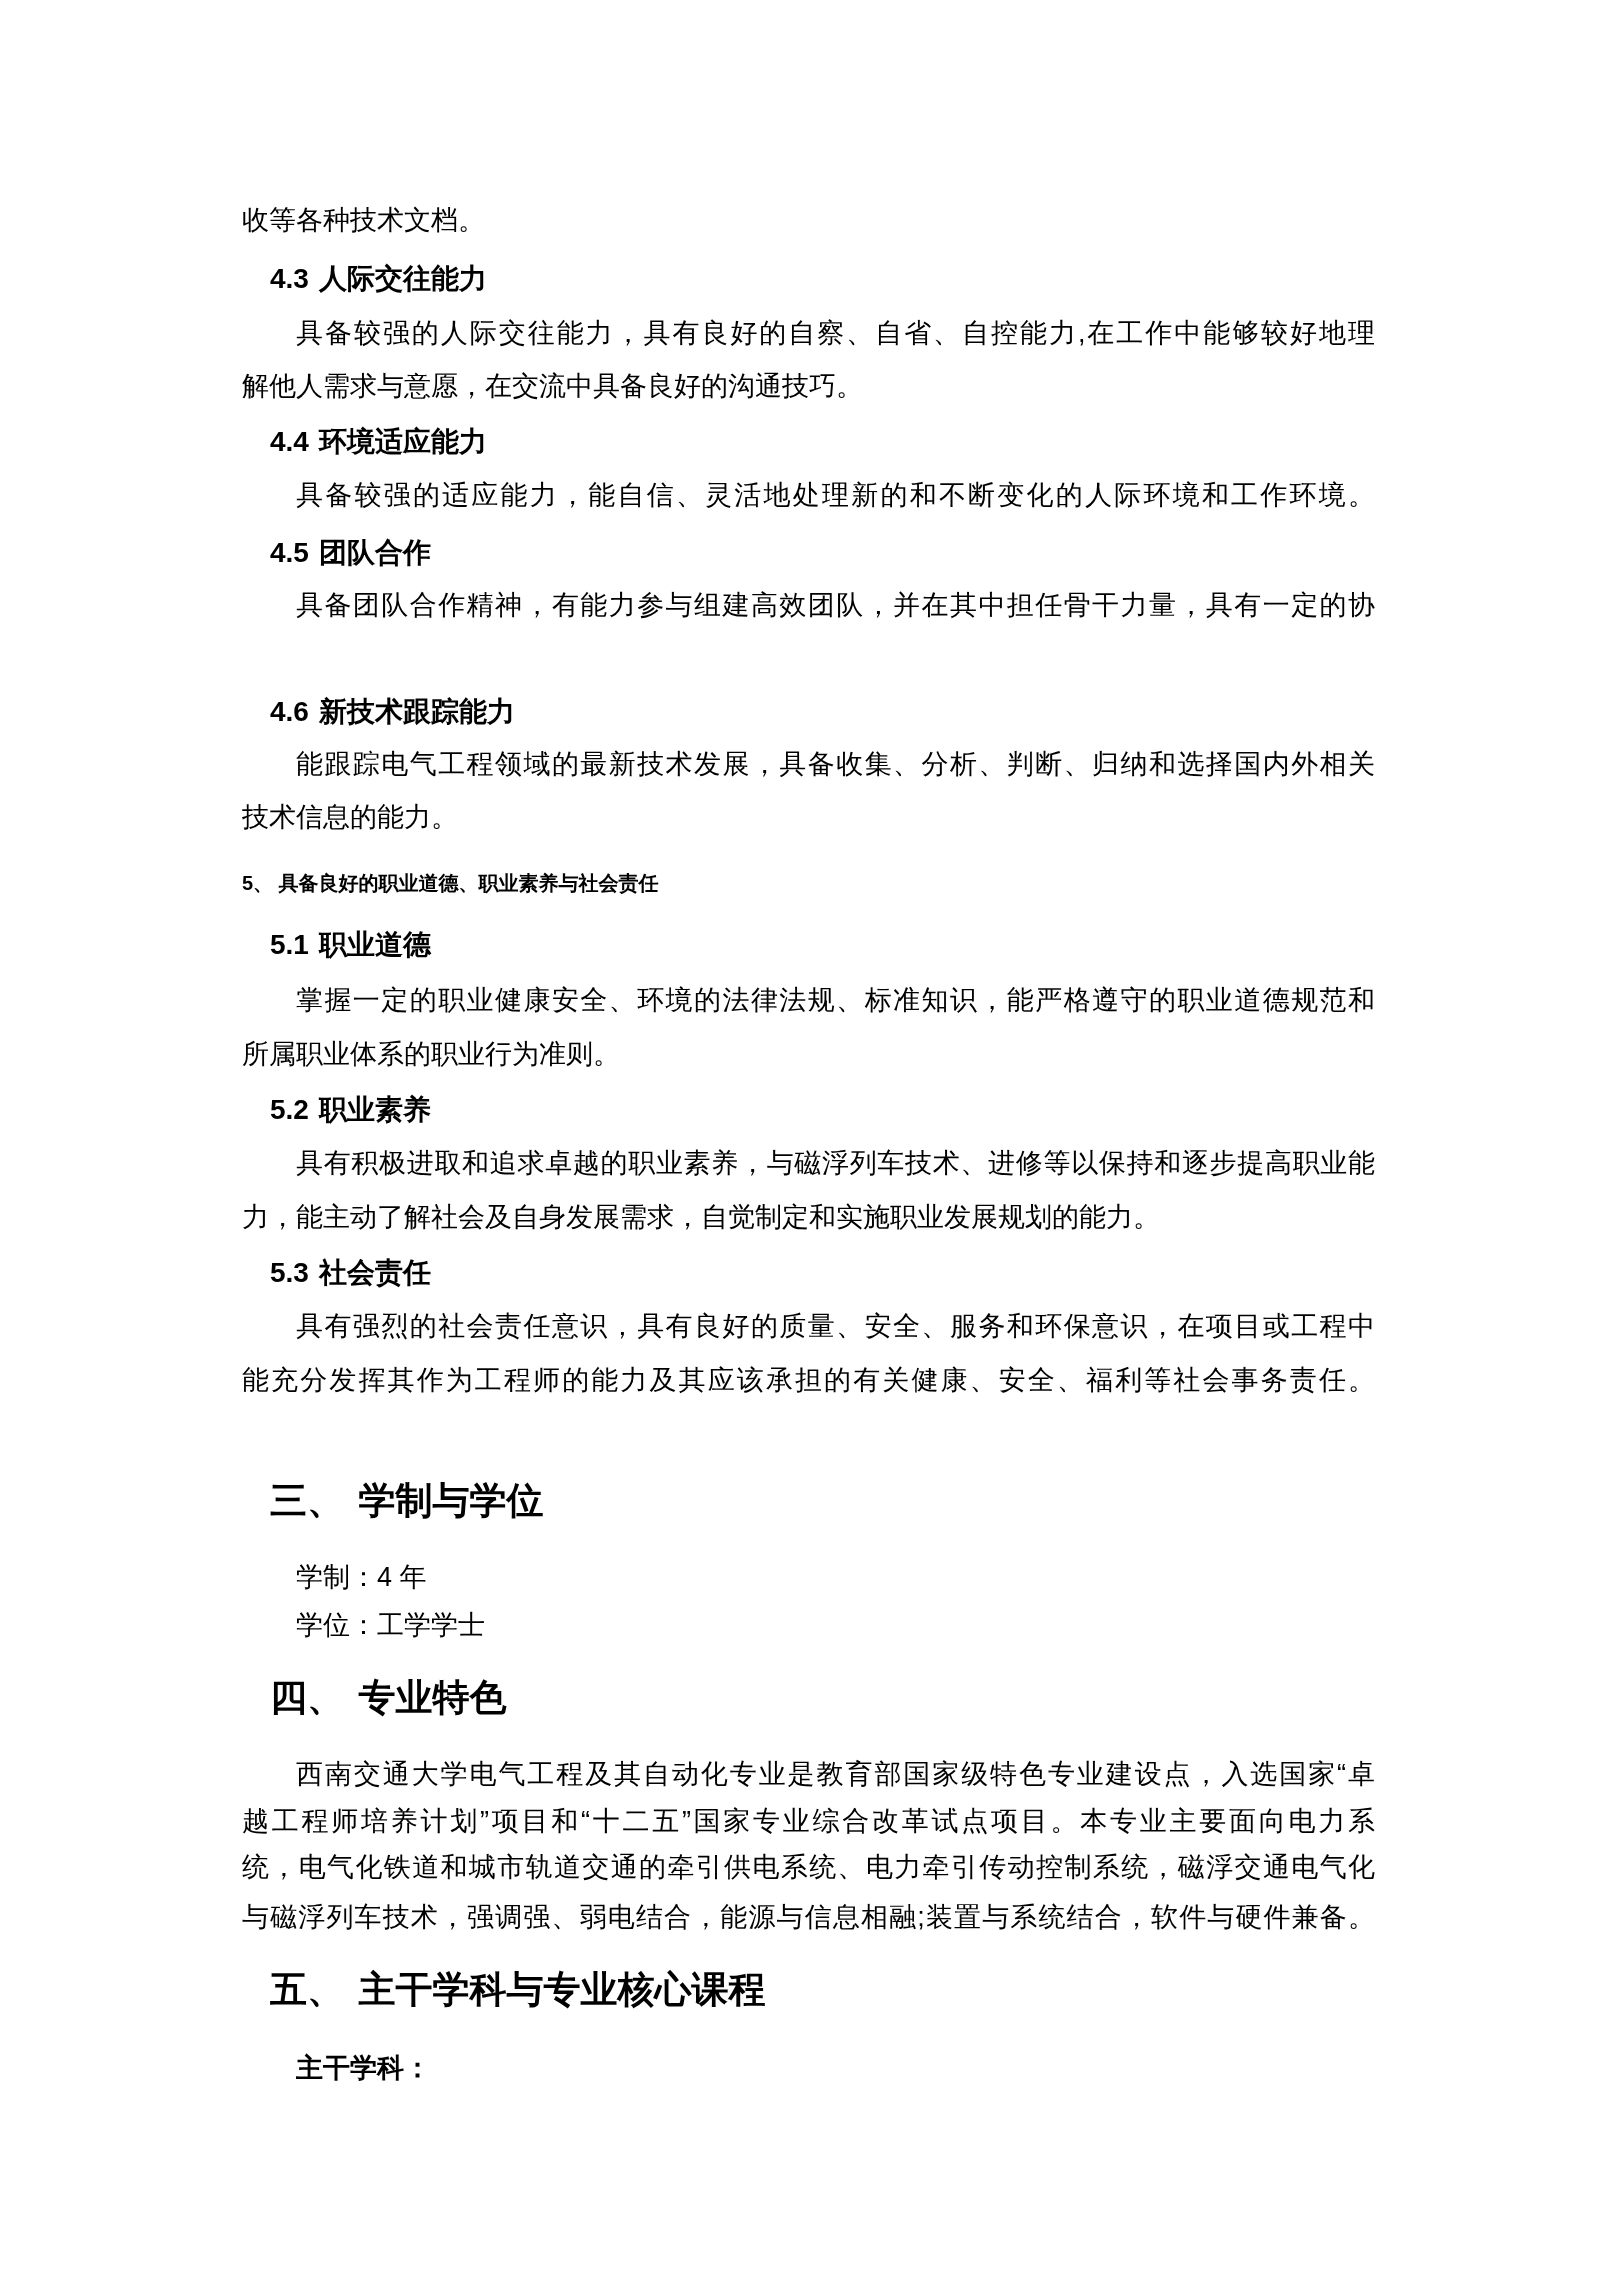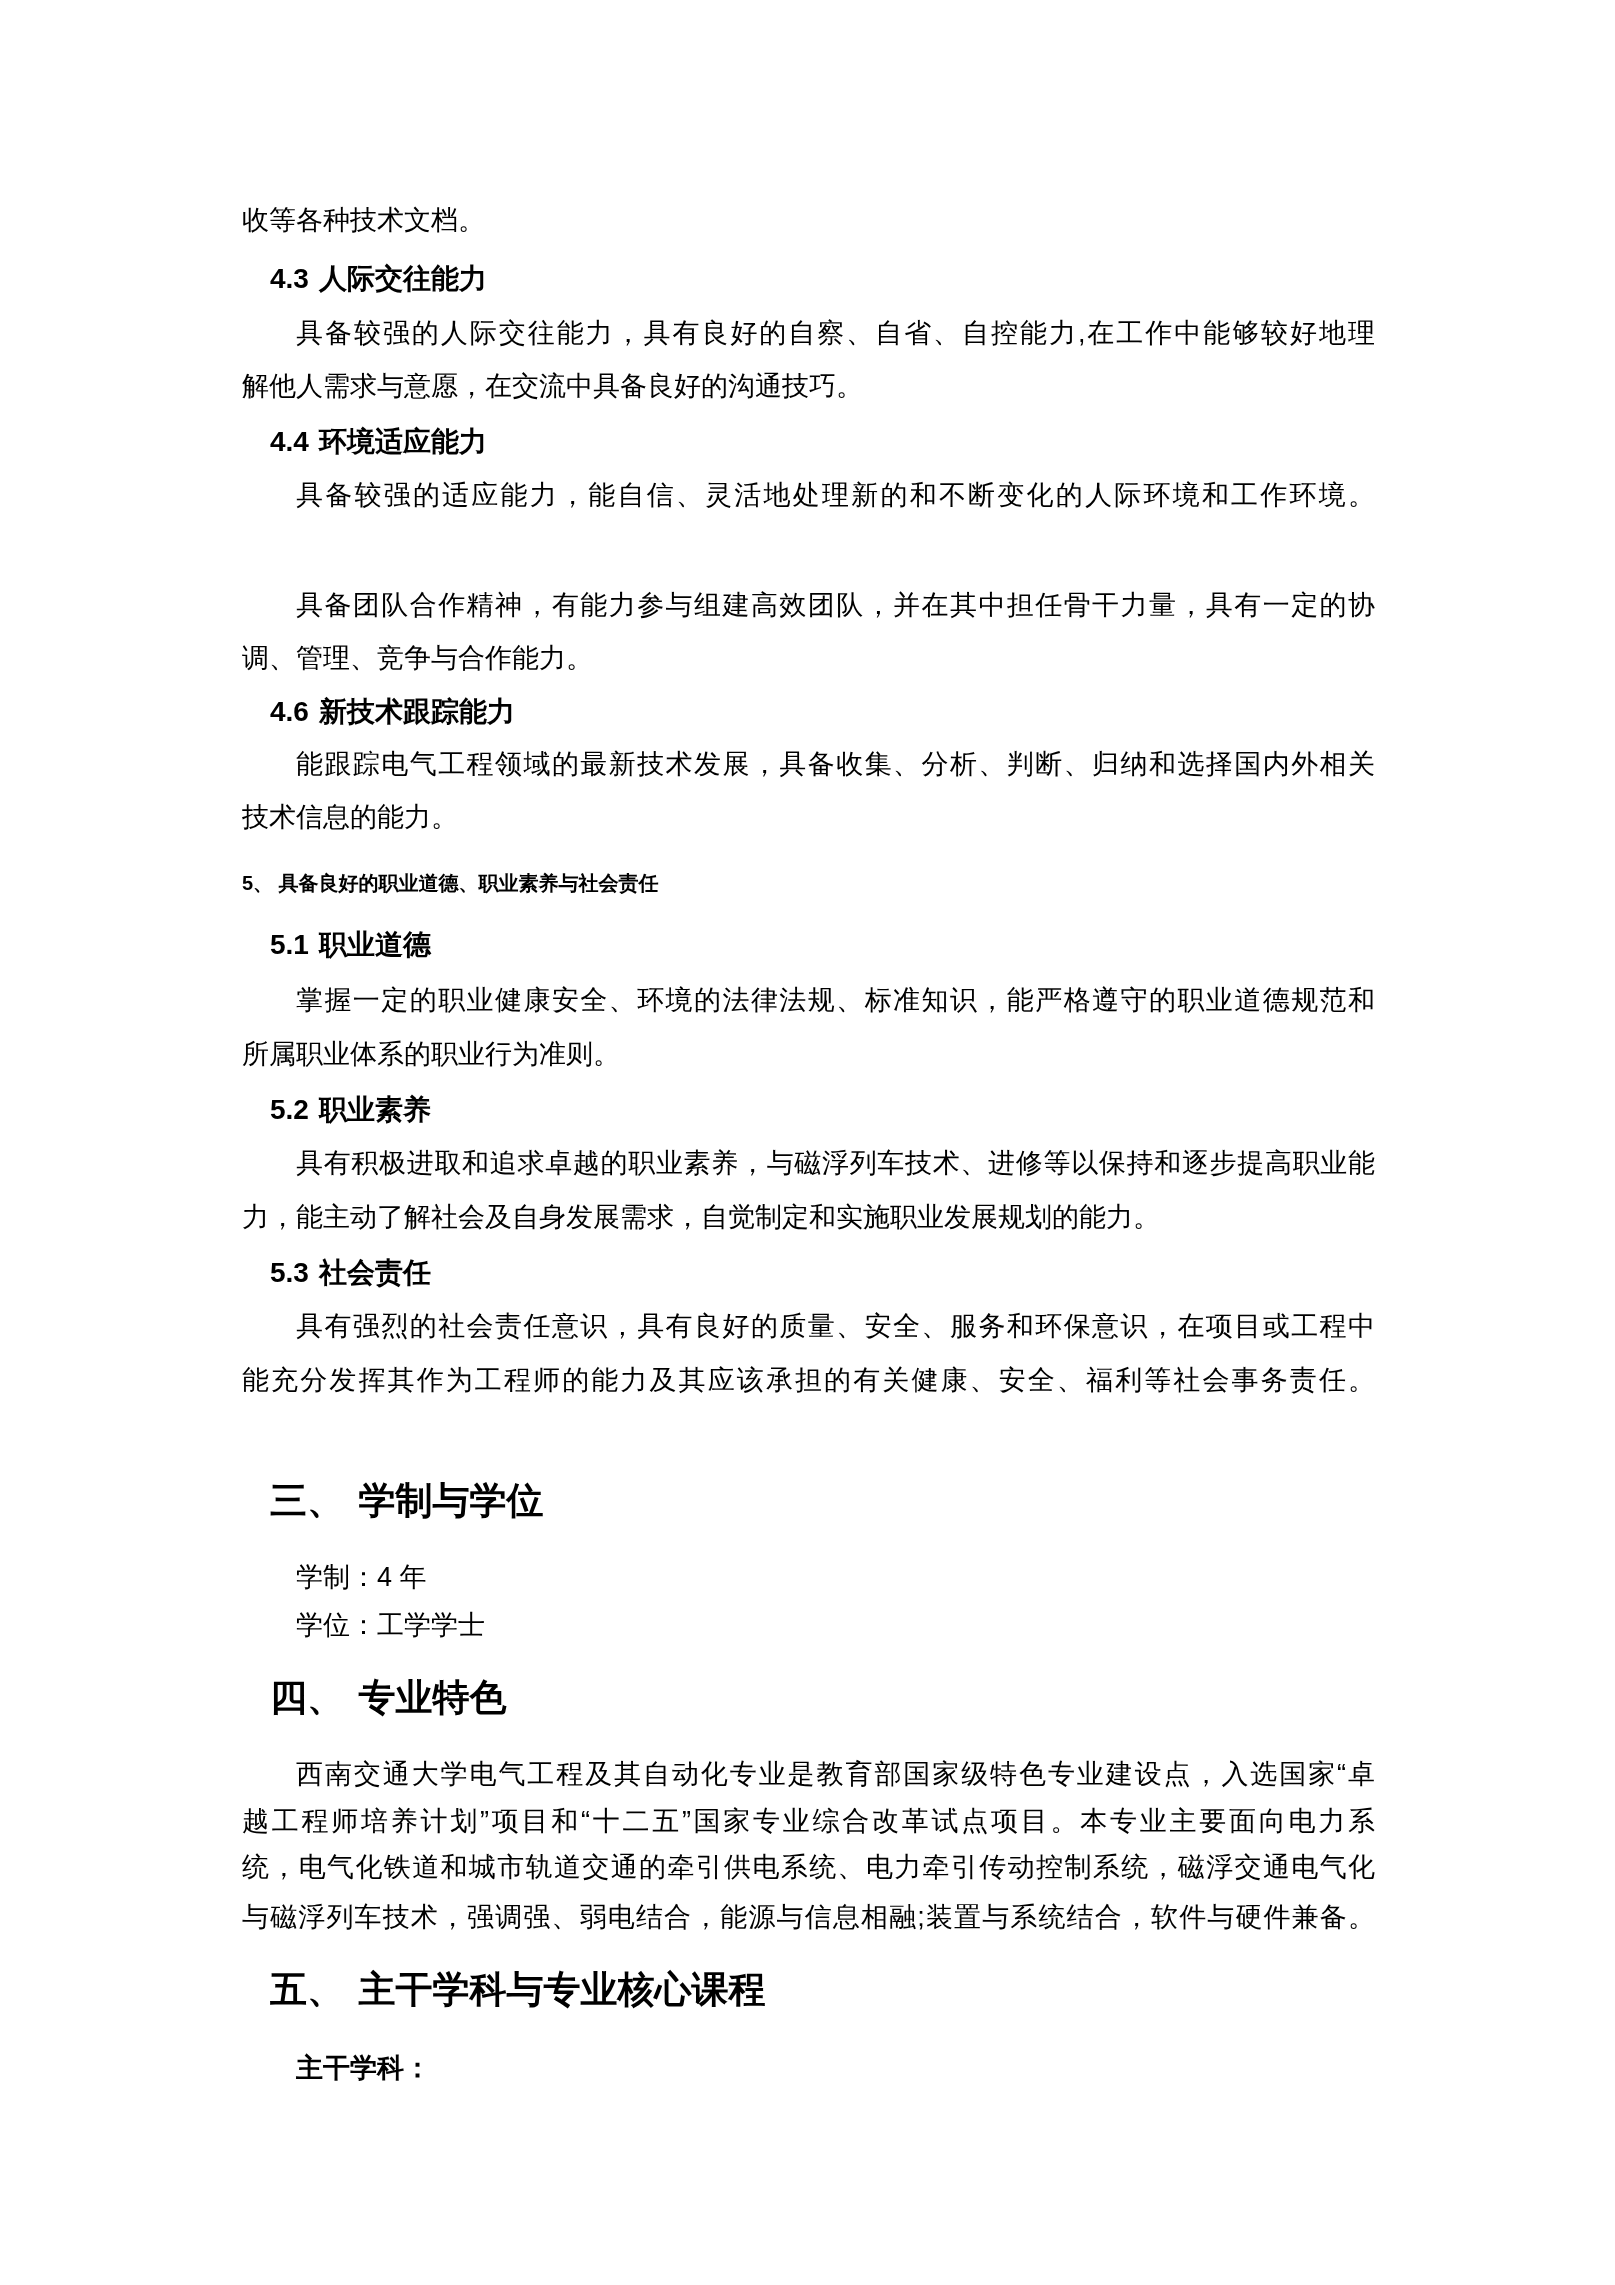--- a/index.html
+++ b/index.html
@@ -41,22 +41,24 @@
     <span class="num">4.3</span><span>人际交往能力</span>
   </div>
   <div class="ln" style="top:370px">解他人需求与意愿，在交流中具备良好的沟通技巧。</div>
   <div class="ln fill ind" style="top:317px">具备较强的人际交往能力，具有良好的自察、自省、自控能力,在工作中能够较好地理</div>
 
   <div class="ln sub" style="top:425px">
     <span class="num">4.4</span><span>环境适应能力</span>
   </div>
   <div class="ln fill ind" style="top:479px">具备较强的适应能力，能自信、灵活地处理新的和不断变化的人际环境和工作环境。</div>
 
+  <div class="ln sub" style="top:536px">
+    <span class="num">4.5</span><span>团队合作</span>
+  </div>
   <div class="ln fill ind" style="top:589px">具备团队合作精神，有能力参与组建高效团队，并在其中担任骨干力量，具有一定的协</div>
-  <div class="ln" style="top:642px">调、管理、竞争与合作能力。</div>
 
   <div class="ln sub" style="top:695px">
     <span class="num">4.6</span><span>新技术跟踪能力</span>
   </div>
   <div class="ln fill ind" style="top:748px">能跟踪电气工程领域的最新技术发展，具备收集、分析、判断、归纳和选择国内外相关</div>
   <div class="ln" style="top:801px">技术信息的能力。</div>
 
   <div class="ln sec" style="top:871px">
     <span class="secnum">5、</span><span>具备良好的职业道德、职业素养与社会责任</span>
   </div>

